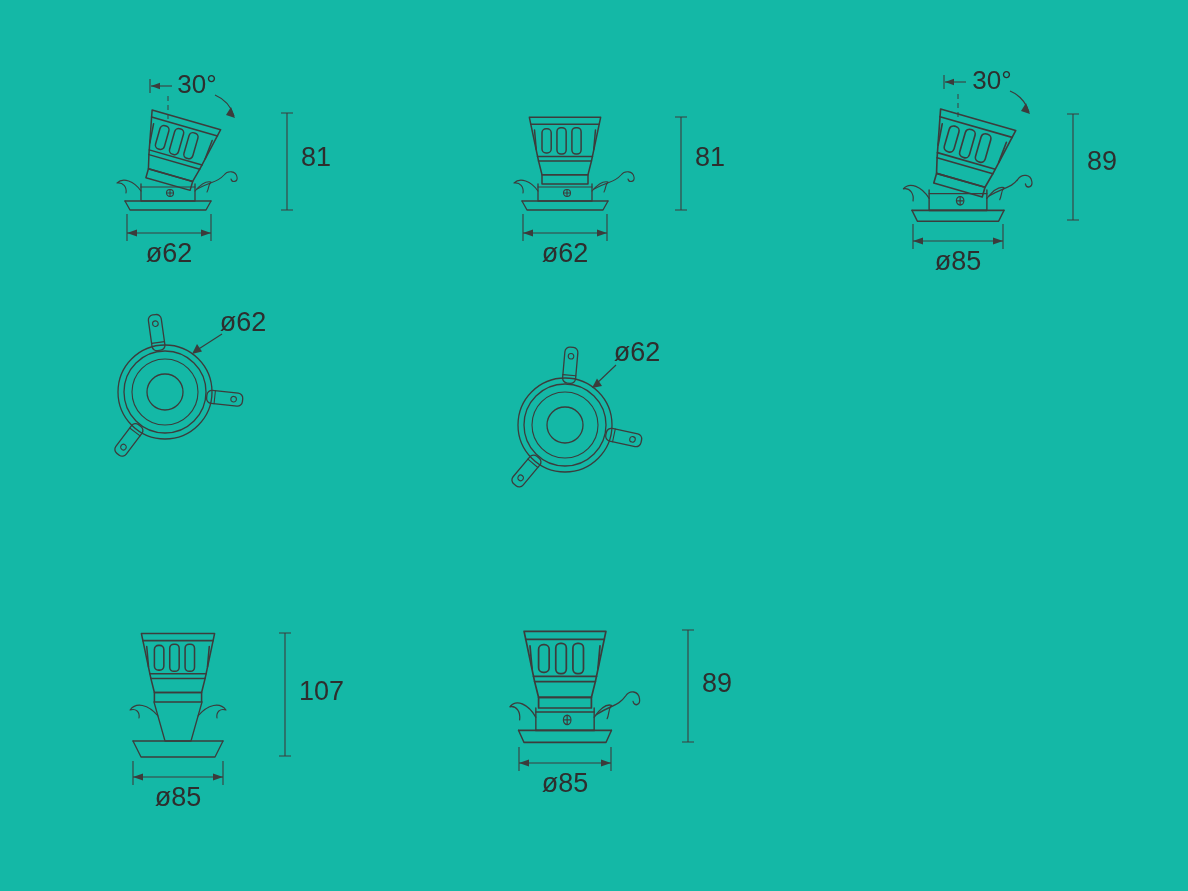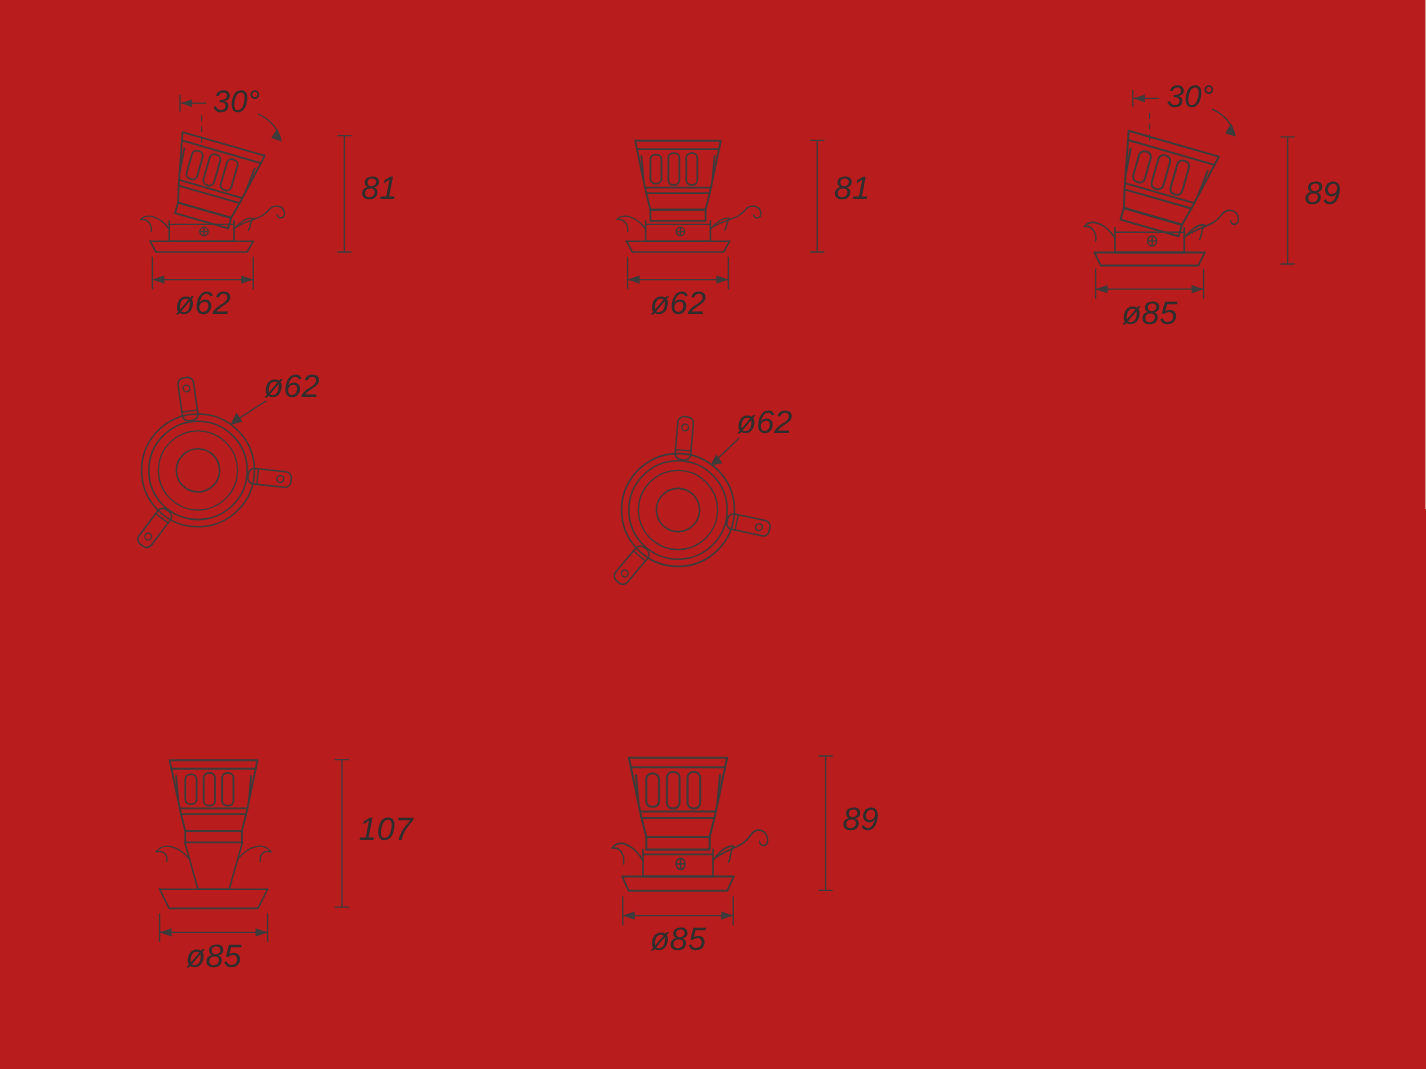--- a/index.html
+++ b/index.html
@@ -1,17 +1,17 @@
 <!DOCTYPE html>
 <html><head>
 <meta charset="utf-8">
 <style>
   html,body{margin:0;padding:0;background:#ffffff;}
-  .sheet{position:relative;width:1188px;height:891px;background:#b91c1c;overflow:hidden;
-         font-family:"Liberation Sans", sans-serif;font-style:italic;}
+  .sheet{position:relative;width:1188px;height:891px;background:#14b8a6;overflow:hidden;
+         font-family:"Liberation Sans", sans-serif;}
   svg text{font-family:"Liberation Sans", sans-serif;font-size:27px;fill:#2e2e2e;}
   svg text.angle{font-size:26px;}
   .ln   {fill:none;stroke:#3c3c3c;stroke-width:1.3;stroke-linecap:round;stroke-linejoin:round;}
   .lnthin{fill:none;stroke:#3c3c3c;stroke-width:1.1;stroke-linecap:round;stroke-linejoin:round;}
   .dim  {fill:none;stroke:#3c3c3c;stroke-width:1.1;stroke-linecap:butt;}
   .dash {fill:none;stroke:#3c3c3c;stroke-width:1;stroke-dasharray:5 4;}
   .arr  {fill:#3c3c3c;stroke:none;}
 </style>
 </head>
 <body>

